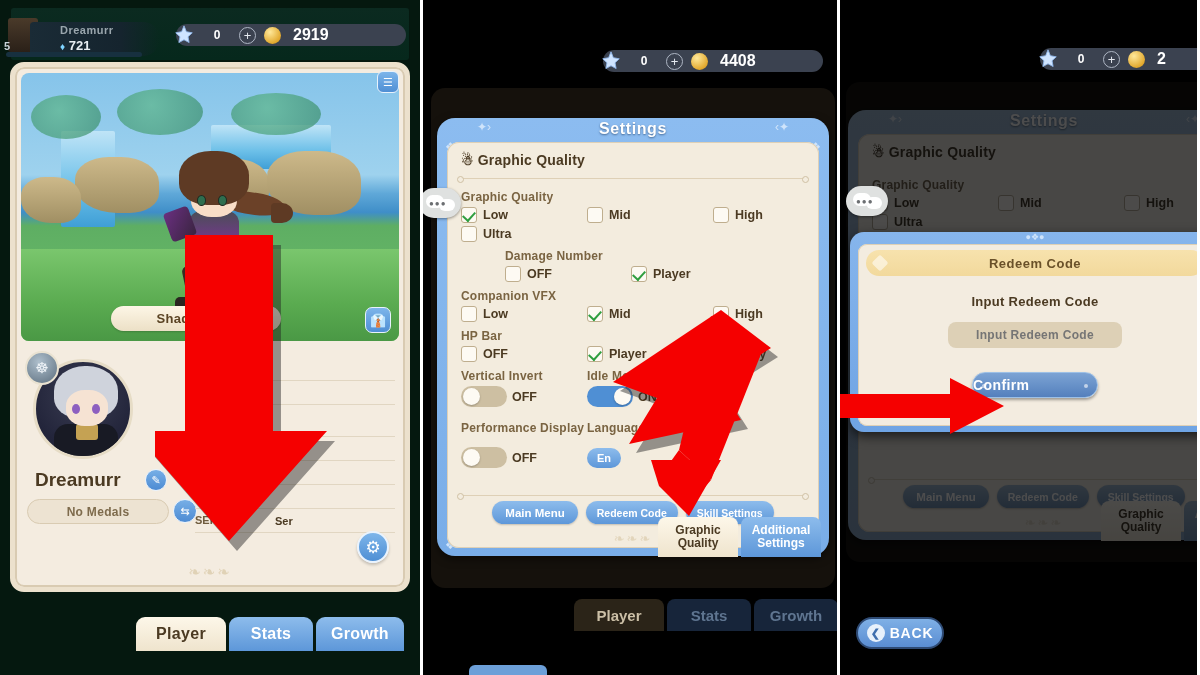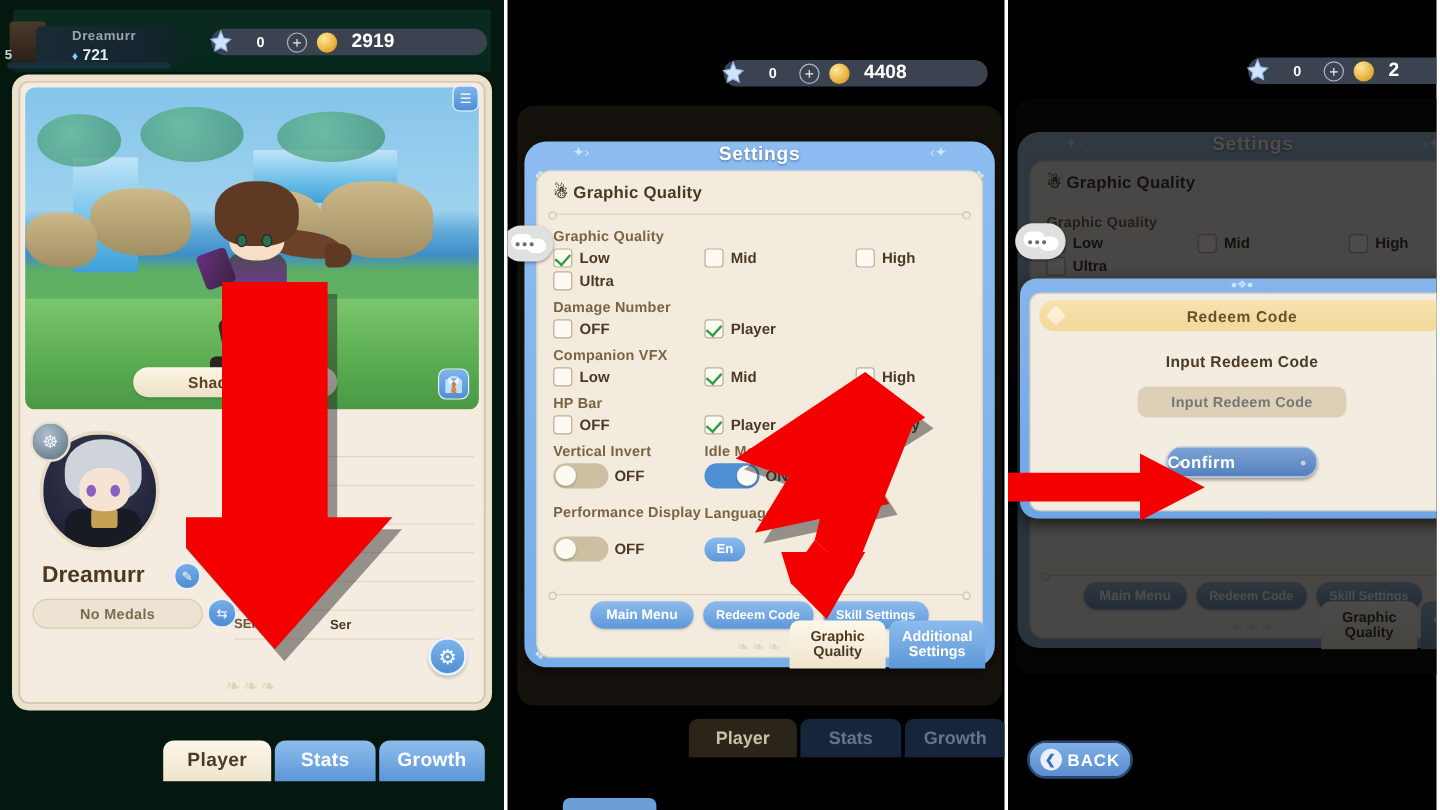--- a/index.html
+++ b/index.html
@@ -554,21 +554,21 @@
             </div>
           </div>
           <div class="opt-row" style="margin-top:3px;">
             <div class="opt-item">
               <span class="cbox"></span>
               <span class="copt-text">Ultra</span>
             </div>
           </div>
         </div>
 
-        <div class="opt-group" style="top:107px;">
+        <div class="opt-group" style="top:107px;margin-left:44px;">
           <div class="opt-label">Damage Number</div>
           <div class="opt-row">
             <div class="opt-item" style="width:126px;">
               <span class="cbox"></span>
               <span class="copt-text">OFF</span>
             </div>
             <div class="opt-item">
               <span class="cbox on"></span>
               <span class="copt-text">Player</span>
             </div>
@@ -626,21 +626,21 @@
             <div class="opt-item">
               <span class="toggle on">
                   <span class="knob"></span>
                 </span>
               <span class="tgl-text">ON</span>
             </div>
           </div>
         </div>
 
         <div class="opt-group" style="top:279px;">
-          <div class="opt-row" style="align-items:flex-start;">
+          <div class="opt-row" style="align-items:center;">
             <div class="opt-label" style="width:126px; line-height:13px;">Performance Display</div>
             <div class="opt-label">Language</div>
           </div>
           <div class="opt-row" style="margin-top:9px;">
             <div class="opt-item" style="width:126px;">
               <span class="toggle off">
                   <span class="knob"></span>
                 </span>
               <span class="tgl-text">OFF</span>
             </div>

